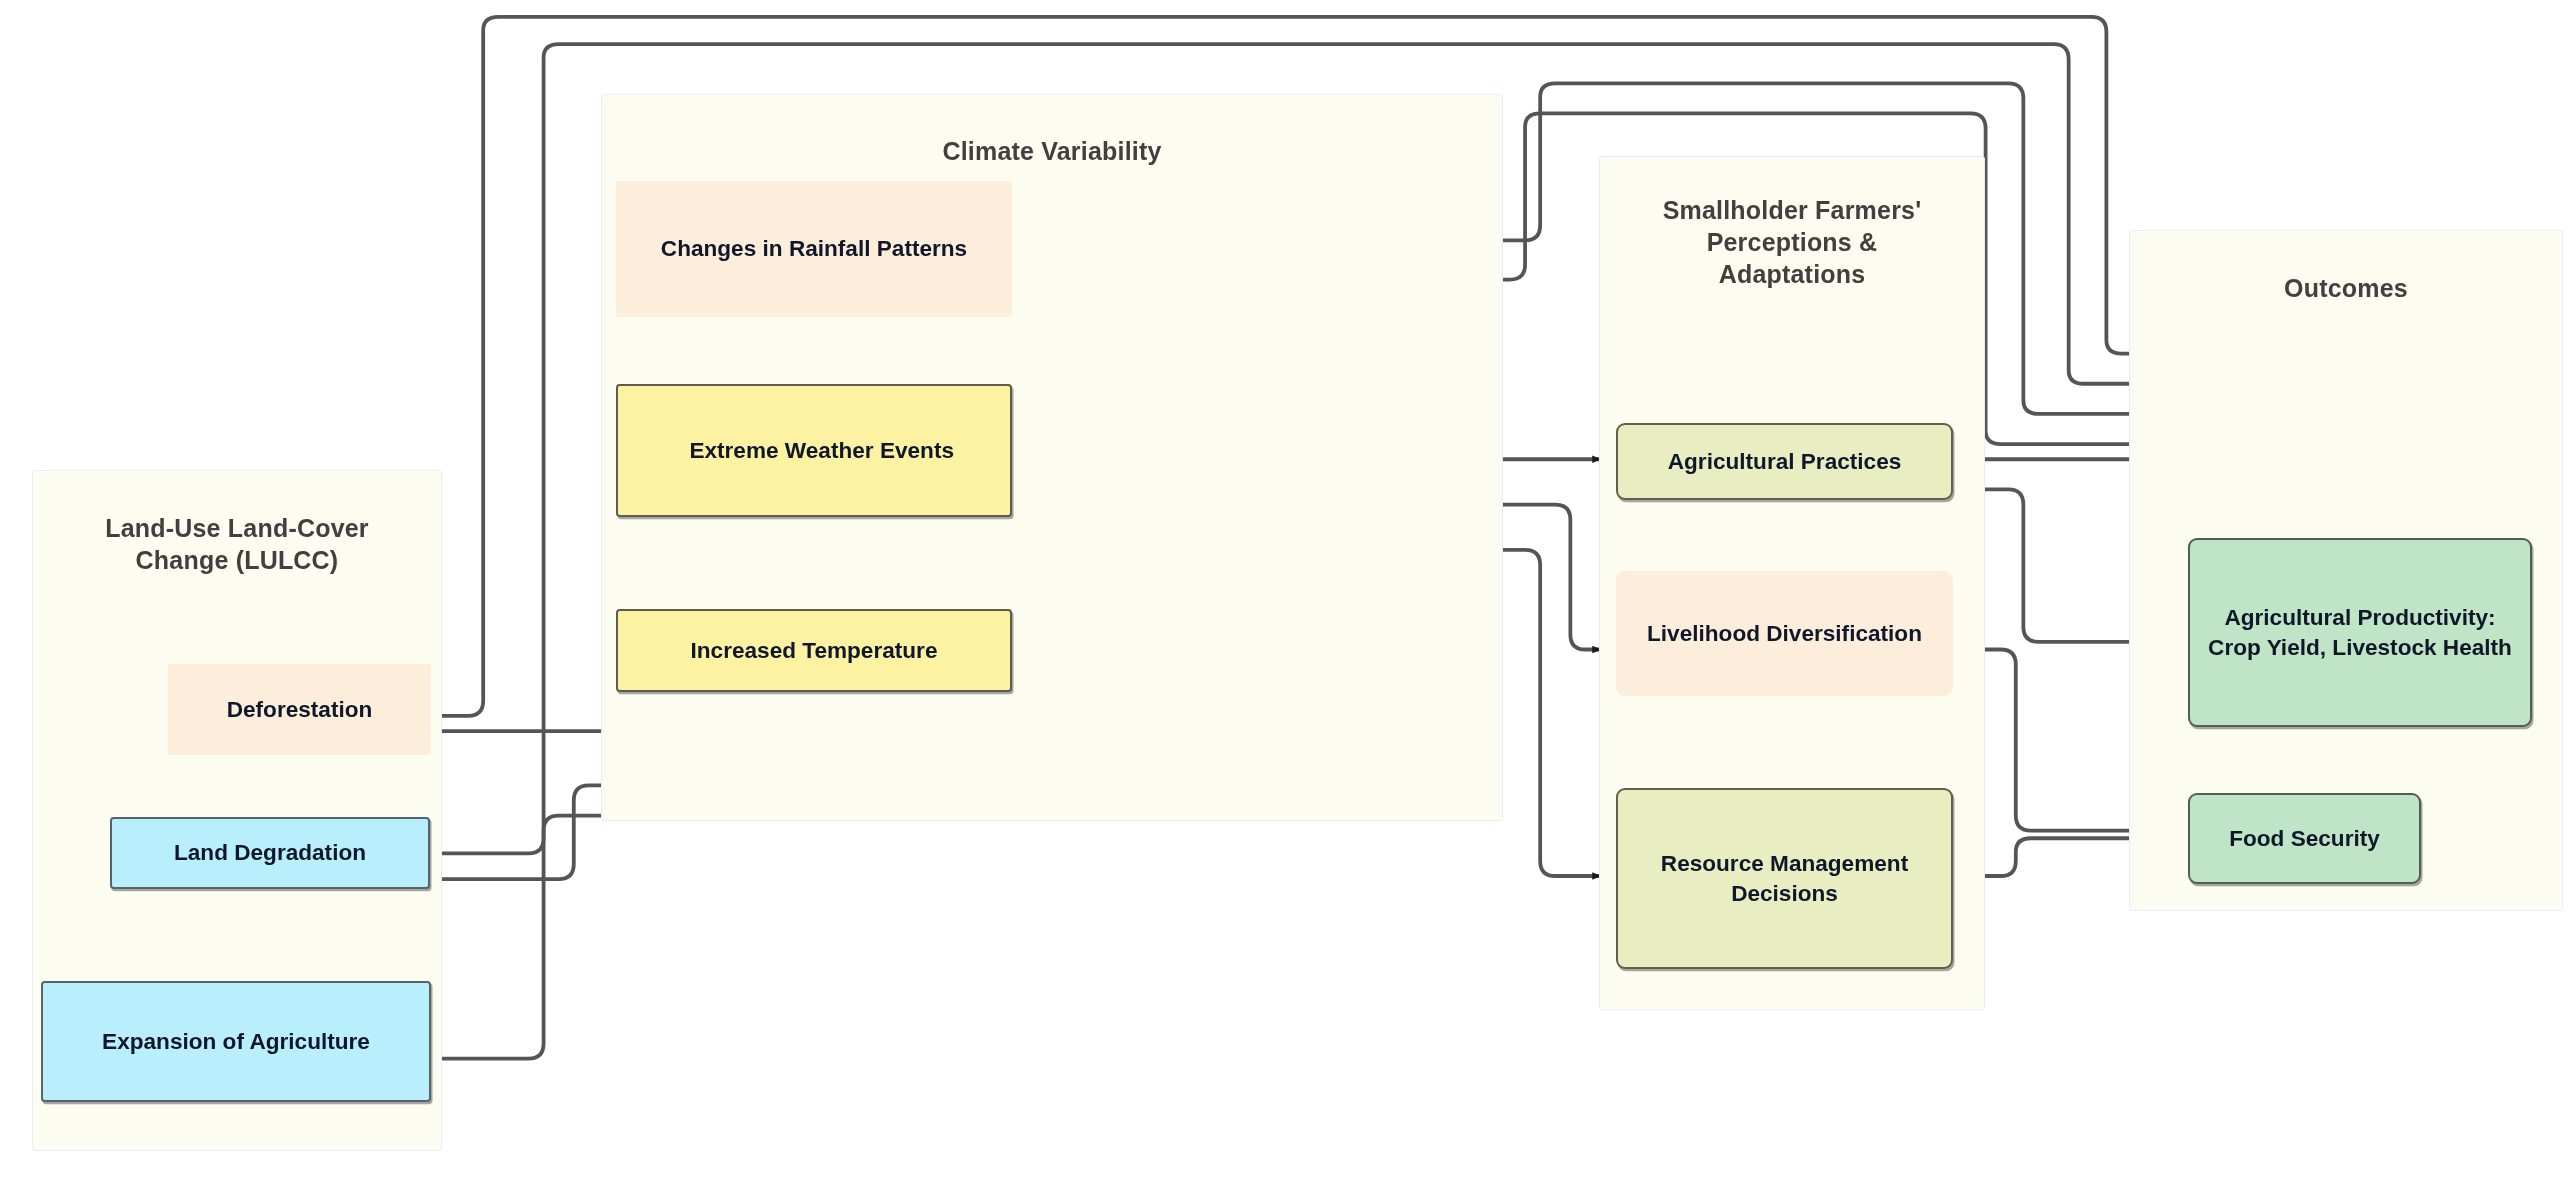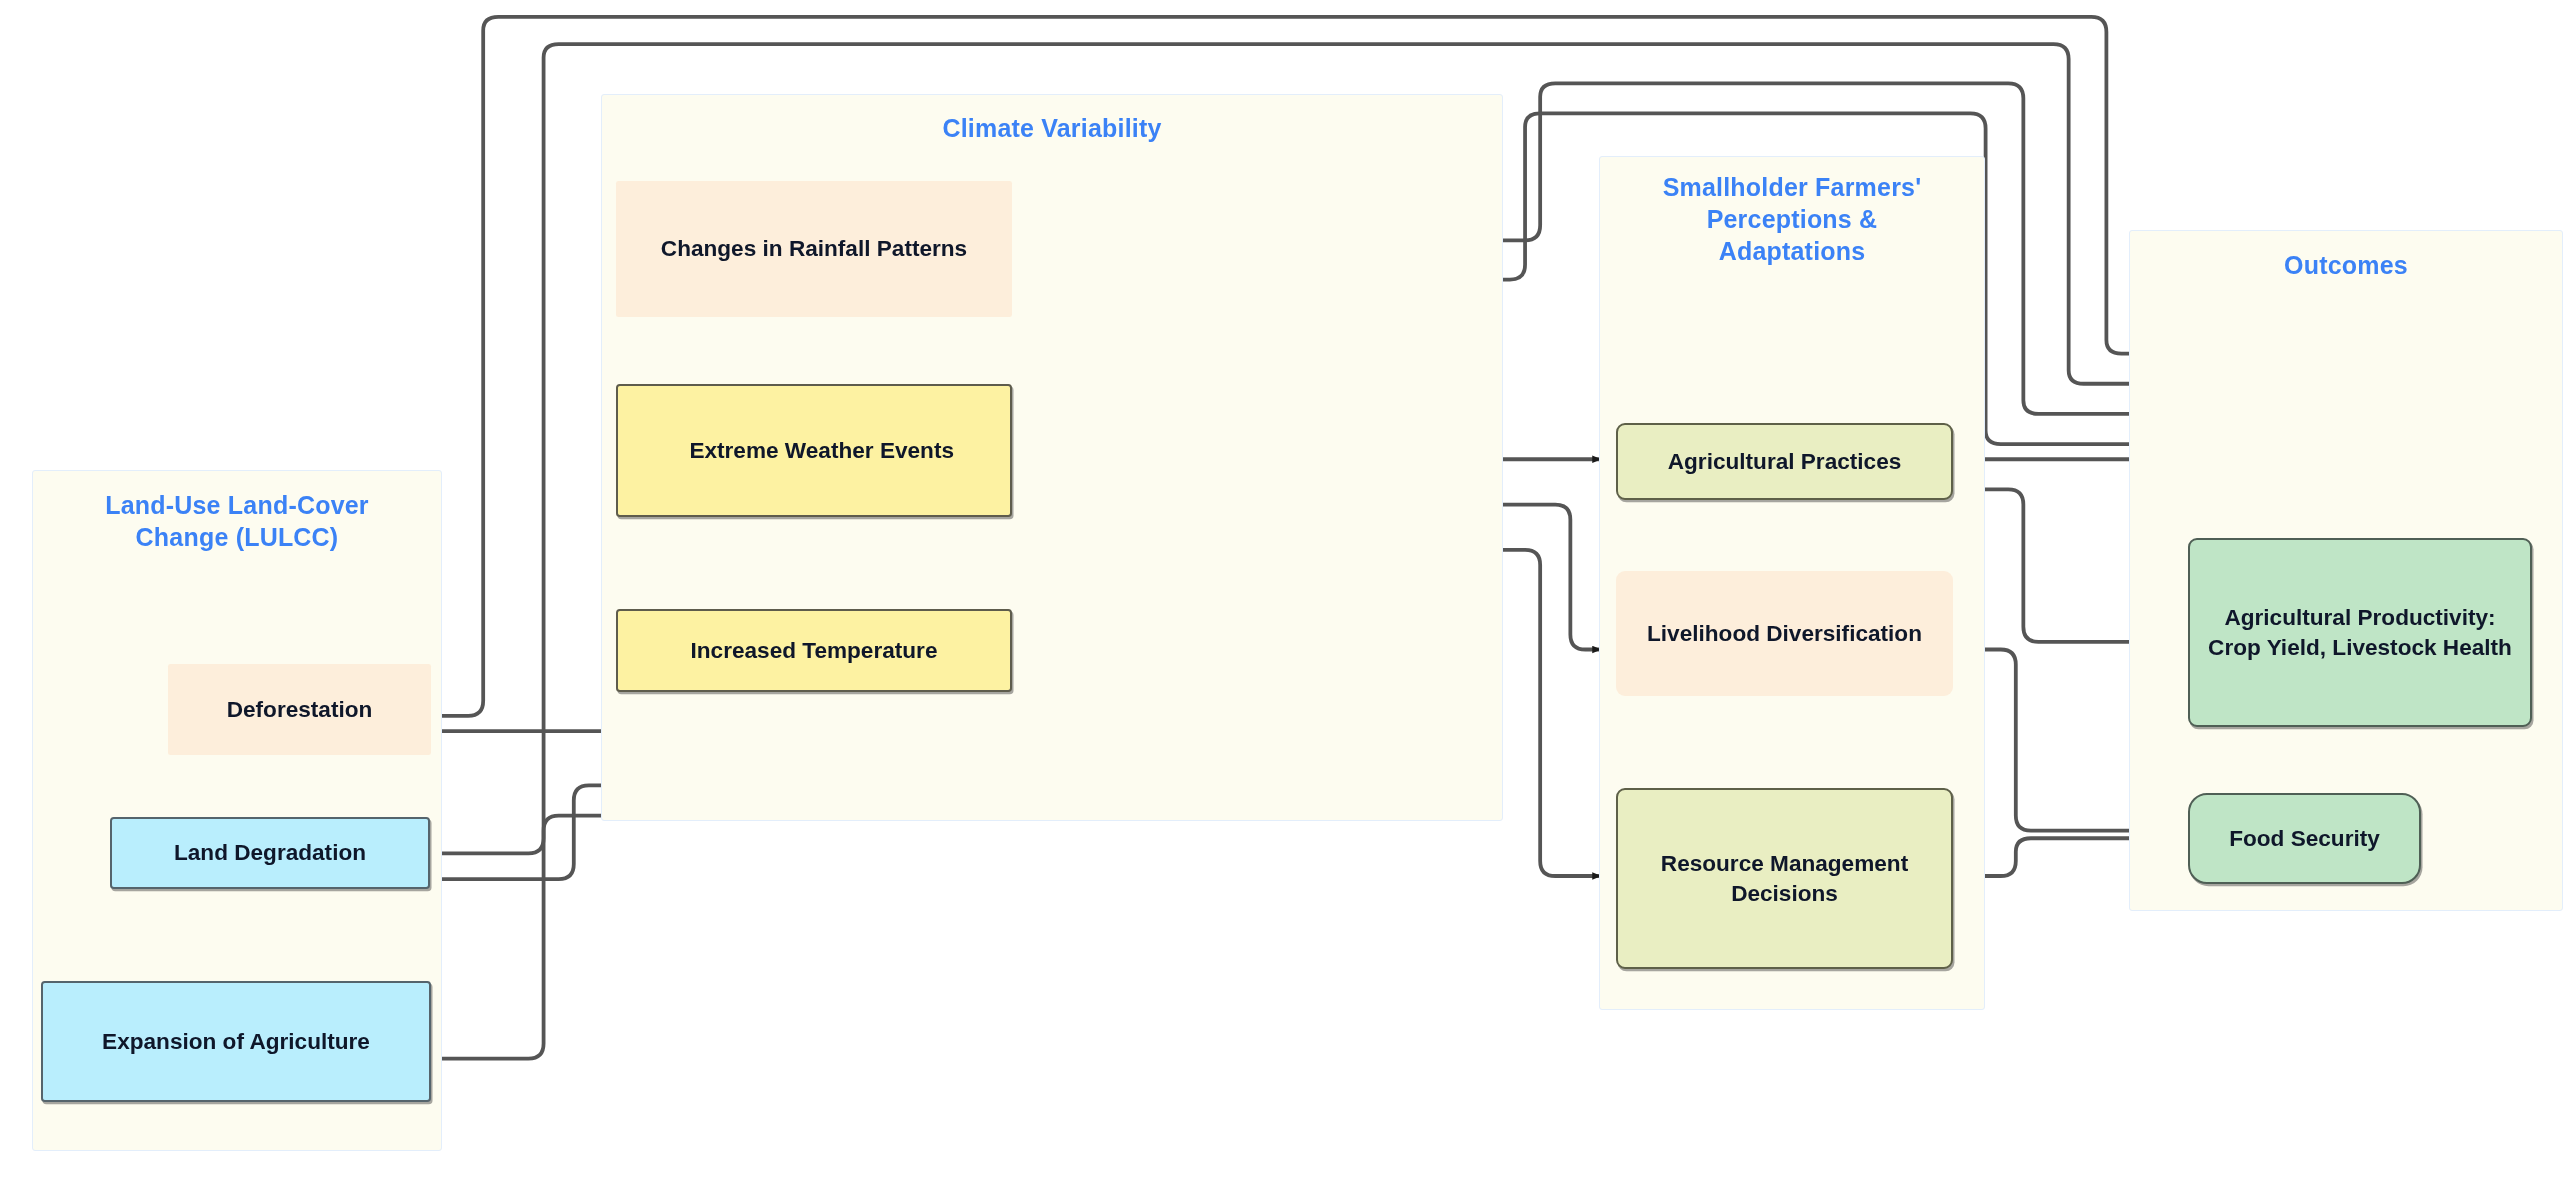--- a/index.html
+++ b/index.html
@@ -1,22 +1,22 @@
 <!DOCTYPE html>
 <html style="font-size:12px"><head>
 <meta charset="utf-8">
 <style>
   html,body{margin:0;padding:0;background:#ffffff;}
   body{font-family:"Liberation Sans",sans-serif;}
   #stage{position:relative;width:2576px;height:1182px;background:#ffffff;overflow:hidden;}
   svg#wires{position:absolute;left:0;top:0;width:2576px;height:1182px;pointer-events:none;}
 
   .group{position:absolute;background:#fdfcf0;border:1.5px solid #e3eefb;border-radius:3px;}
-  .group-title{position:absolute;left:0;right:0;text-align:center;font-weight:bold;color:#3b82f6;
-    font-size:25px;line-height:1.28;letter-spacing:0.2px;}
+  .group-title{position:absolute;left:0;right:0;text-align:center;font-weight:bold;color:#404040;
+    font-size:25px;line-height:1.28;letter-spacing:0.2px;margin-top:23px;}
 
   .node{position:absolute;display:flex;align-items:center;justify-content:center;text-align:center;
     font-size:22.6px;line-height:1.3;color:#0f172a;font-weight:bold;box-sizing:border-box;padding:4.5px 10.6px;}
   .soft{background:#fdeedb;border:none;border-radius:2.3px;}
   .yellow{background:#fdf2a2;border:2.3px solid #5e5c4c;border-radius:3.8px;box-shadow:1.5px 2.3px 0 rgba(60,60,60,.45);}
   .cyan{background:#b9eefd;border:2.3px solid #55646c;border-radius:3.8px;box-shadow:1.5px 2.3px 0 rgba(60,60,60,.45);}
   .peach{background:#fcd7a6;border:2.3px solid #6a5c49;border-radius:9px;box-shadow:1.5px 2.3px 0 rgba(60,60,60,.45);}
   .olive{background:#e9eec2;border:2.3px solid #5e6048;border-radius:9px;box-shadow:1.5px 2.3px 0 rgba(60,60,60,.45);}
   .green{background:#bfe5c6;border:2.3px solid #4f5f55;border-radius:9px;box-shadow:1.5px 2.3px 0 rgba(60,60,60,.45);}
   .softround{background:#fdeedb;border:none;border-radius:9px;}
@@ -91,16 +91,16 @@
     <div class="group-title" style="top:13.6px;padding:0 55px;text-align:center;">Smallholder Farmers' Perceptions &amp; Adaptations</div>
   </div>
   <div class="node olive" style="left:1616px;top:423px;width:337px;height:77px;">Agricultural Practices</div>
   <div class="node softround" style="left:1616px;top:571px;width:337px;height:125px;">Livelihood Diversification</div>
   <div class="node olive" style="left:1616px;top:788px;width:337px;height:181px;">Resource Management Decisions</div>
 
   <div class="group" style="left:2129px;top:230px;width:432px;height:679px;">
     <div class="group-title" style="top:18px;">Outcomes</div>
   </div>
   <div class="node green" style="left:2188px;top:538px;width:344px;height:189px;">Agricultural Productivity: Crop Yield, Livestock Health</div>
-  <div class="node green" style="left:2188px;top:793px;width:233px;height:91px;border-radius:19px;">Food Security</div>
+  <div class="node green" style="left:2188px;top:793px;width:233px;height:91px;">Food Security</div>
 
 </div>
 
 
 </body></html>

